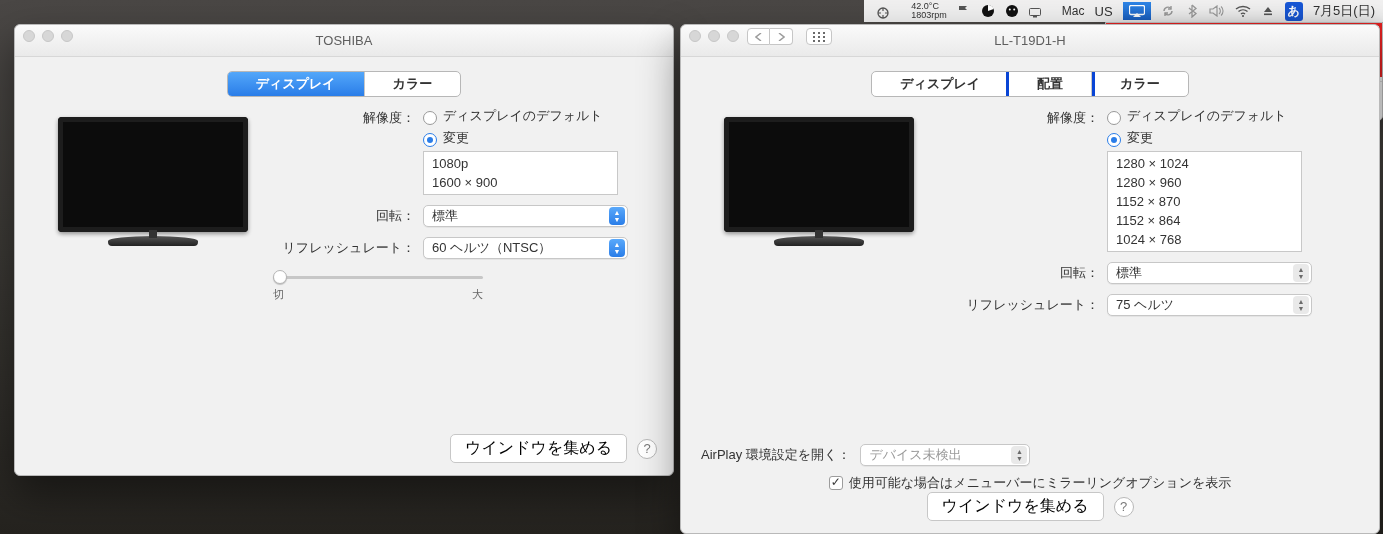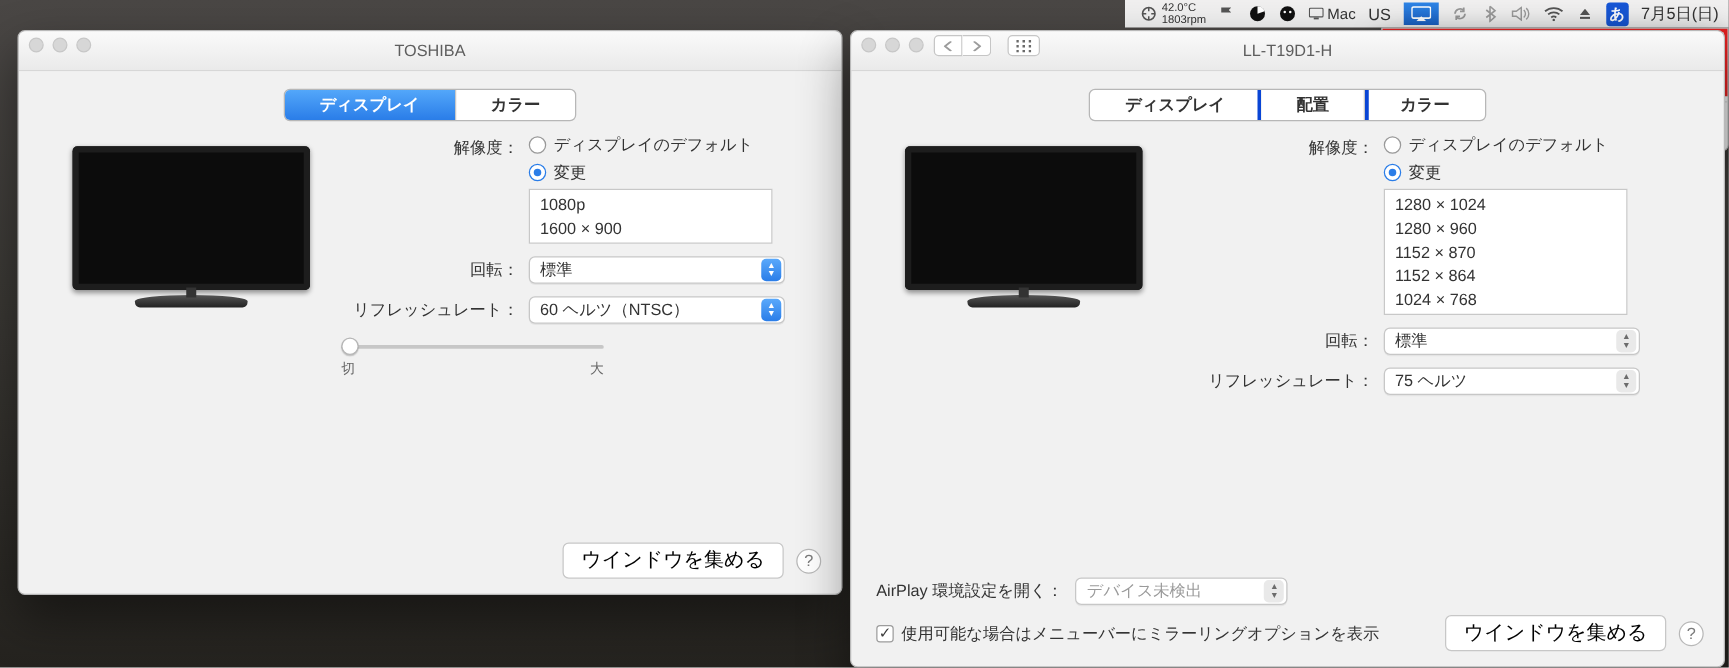--- a/index.html
+++ b/index.html
@@ -10,21 +10,21 @@
   }
 
   
   .menubar {
     position: absolute; top: 0; right: 0; height: 22px;
     display: flex; align-items: center; gap: 10px;
     padding: 0 8px 0 12px;
     background: rgba(255,255,255,0.92);
     color:#323232;
   }
-  .menubar .mitem { display:flex; align-items:center; gap:3px; font-size:12px; }
+  .menubar .mitem { display:flex; align-items:flex-end; gap:21px; font-size:12px; }
   .menubar .temp { line-height: 9px; font-size:9px; }
   .menubar .airplay-active {
     background: linear-gradient(#2f86e7,#1b62c6); color:#fff;
     padding: 3px 6px; border-radius: 0;
   }
   .menubar svg { display:block; }
   .menubar .ime { background:#1857d6; color:#fff; padding:1px 3px; border-radius:3px; font-size:12px; font-weight:bold; }
 
   
   .airplay-menu {
@@ -79,21 +79,21 @@
     width:90px; height:10px; background:linear-gradient(#555,#222);
     border-radius:50% 50% 4px 4px;
   }
   .stand::before{ content:""; position:absolute; left:50%; bottom:8px; transform:translateX(-50%); width:8px; height:8px; background:#333; }
 
   .form-col { flex:1; }
   .frow { display:flex; align-items:flex-start; margin-bottom:10px; }
   .frow .lbl { width:150px; text-align:right; padding-right:8px; padding-top:2px; color:#333; }
   .frow .ctl { flex:1; }
 
-  .radio { display:flex; align-items:center; gap:6px; margin-bottom:4px; }
+  .radio { display:flex; align-items:flex-end; gap:6px; margin-bottom:4px; }
   .radio .dot { width:14px; height:14px; border-radius:50%; border:1px solid #999; background:#fff; position:relative; }
   .radio.sel .dot { border-color:#2a7de8; }
   .radio.sel .dot::after{ content:""; position:absolute; inset:3px; border-radius:50%; background:#2a7de8; }
 
   .listbox { border:1px solid #c8c8c8; background:#fff; width:195px; padding:2px 0; }
   .listbox .opt { padding:2px 8px; }
 
   .select {
     display:inline-flex; align-items:center; justify-content:space-between;
     min-width:205px; height:22px; padding:0 2px 0 8px;
@@ -375,21 +375,21 @@
   </div>
 
   <div class="footer tall">
     <div class="airplay-row">
       <span>AirPlay 環境設定を開く：</span>
       <div class="select neutral" style="min-width:170px">
         <span style="color:#9a9a9a">デバイス未検出</span>
         <span class="stepper">▲<br>▼</span>
       </div>
     </div>
-    <div style="display:flex; justify-content:space-between; align-items:center;">
+    <div style="display:flex; justify-content:space-between; align-items:center;flex-direction:column;">
       <div class="checkbox-row">
         <span class="chk"></span>
         <span>使用可能な場合はメニューバーにミラーリングオプションを表示</span>
       </div>
       <div style="display:flex; align-items:center; gap:10px;">
         <button class="btn">ウインドウを集める</button>
         <div class="help">?</div>
       </div>
     </div>
   </div>

